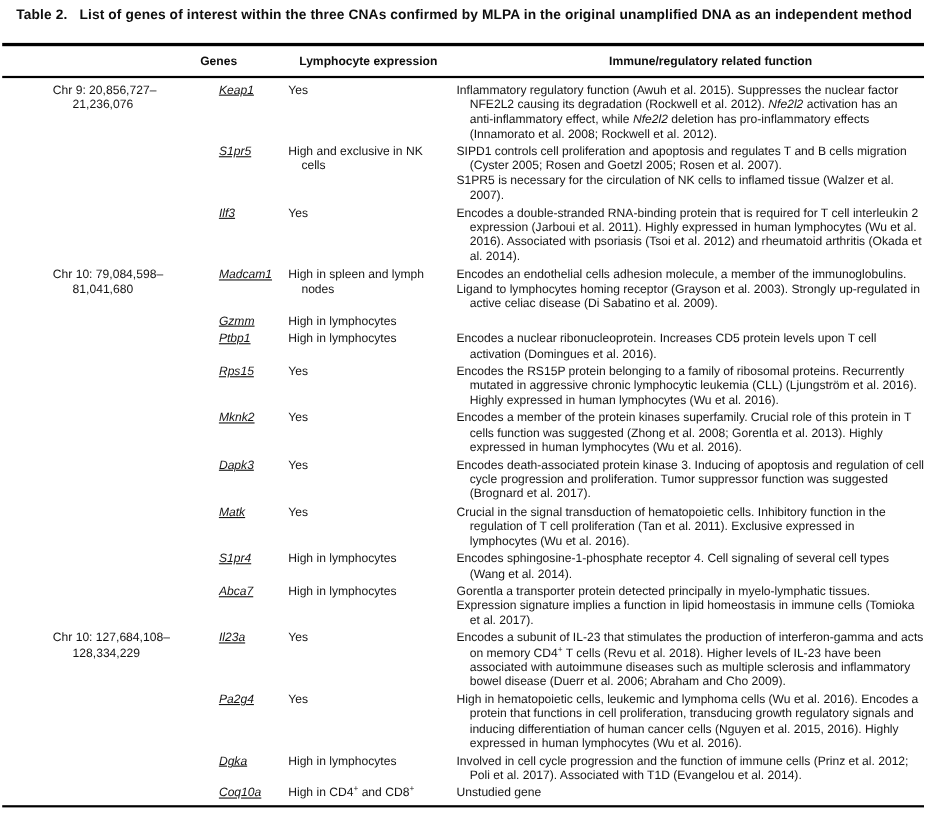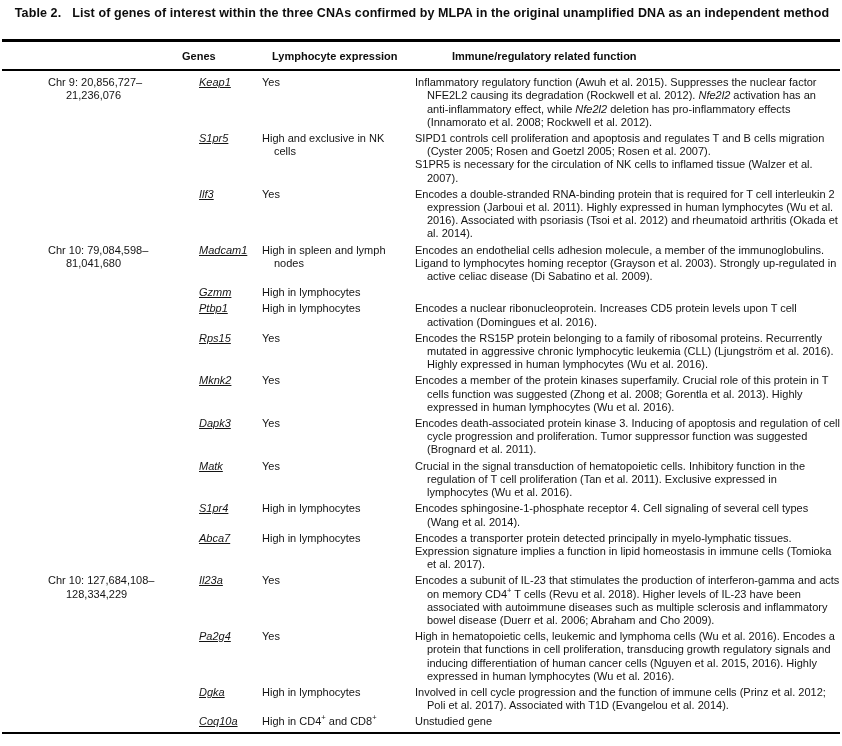--- a/index.html
+++ b/index.html
@@ -20,21 +20,21 @@
   .rule-mid { height: 2px; }
   .rule-bottom { height: 2px; margin-top: 3px; }
 
   .grid { display: flex; font-size: 11px; line-height: 13.2px; }
   .c1 { width: 153px; flex: none; padding-left: 2px; padding-right: 6px; }
   .c2 { width: 63px; flex: none; }
   .c3 { width: 153px; flex: none; padding-right: 10px; }
   .c4 { flex: 1; min-width: 0; }
 
   .header-row { padding: 8px 0 6px 0; font-weight: bold; color: #0d0d0d; gap: 27px; }
-  .header-row .c4 { text-align: left; }
+  .header-row .c4 { text-align: center; }
 
   .tbody { padding-top: 5px; }
   .row { margin-bottom: 3px; }
 
   .region { padding-left: 20px; text-indent: -18px; margin-left: 44px; }
   .gene { font-style: italic; text-decoration: underline; }
   .expr { padding-left: 12px; text-indent: -12px; }
   .func .para { padding-left: 12px; text-indent: -12px; }
 
   sup { font-size: 7.5px; line-height: 0; vertical-align: super; }
@@ -122,21 +122,21 @@
         <div class="c3 expr"><span>Yes</span></div>
         <div class="c4 func">
           <div class="para"><span>Encodes a member of the protein kinases superfamily. Crucial role of this protein in T cells function was suggested (Zhong et al. 2008; Gorentla et al. 2013). Highly expressed in human lymphocytes (Wu et al. 2016).</span></div>
         </div>
       </div>
       <div class="grid row">
         <div class="c1 region"></div>
         <div class="c2 gene">Dapk3</div>
         <div class="c3 expr"><span>Yes</span></div>
         <div class="c4 func">
-          <div class="para"><span>Encodes death-associated protein kinase 3. Inducing of apoptosis and regulation of cell cycle progression and proliferation. Tumor suppressor function was suggested (Brognard et al. 2011).</span></div>
+          <div class="para"><span>Encodes death-associated protein kinase 3. Inducing of apoptosis and regulation of cell cycle progression and proliferation. Tumor suppressor function was suggested (Brognard et al. 2017).</span></div>
         </div>
       </div>
       <div class="grid row">
         <div class="c1 region"></div>
         <div class="c2 gene">Matk</div>
         <div class="c3 expr"><span>Yes</span></div>
         <div class="c4 func">
           <div class="para"><span>Crucial in the signal transduction of hematopoietic cells. Inhibitory function in the regulation of T cell proliferation (Tan et al. 2011). Exclusive expressed in lymphocytes (Wu et al. 2016).</span></div>
         </div>
       </div>
@@ -146,21 +146,21 @@
         <div class="c3 expr"><span>High in lymphocytes</span></div>
         <div class="c4 func">
           <div class="para"><span>Encodes sphingosine-1-phosphate receptor 4. Cell signaling of several cell types (Wang et al. 2014).</span></div>
         </div>
       </div>
       <div class="grid row">
         <div class="c1 region"></div>
         <div class="c2 gene">Abca7</div>
         <div class="c3 expr"><span>High in lymphocytes</span></div>
         <div class="c4 func">
-          <div class="para"><span>Encodes a transporter protein detected principally in myelo-lymphatic tissues.</span></div>
+          <div class="para"><span>Gorentla a transporter protein detected principally in myelo-lymphatic tissues.</span></div>
           <div class="para"><span>Expression signature implies a function in lipid homeostasis in immune cells (Tomioka et al. 2017).</span></div>
         </div>
       </div>
       <div class="grid row">
         <div class="c1 region">Chr 10: 127,684,108–128,334,229</div>
         <div class="c2 gene">Il23a</div>
         <div class="c3 expr"><span>Yes</span></div>
         <div class="c4 func">
           <div class="para"><span>Encodes a subunit of IL-23 that stimulates the production of interferon-gamma and acts on memory CD4</span><sup>+</sup><span> T cells (Revu et al. 2018). Higher levels of IL-23 have been associated with autoimmune diseases such as multiple sclerosis and inflammatory bowel disease (Duerr et al. 2006; Abraham and Cho 2009).</span></div>
         </div>

